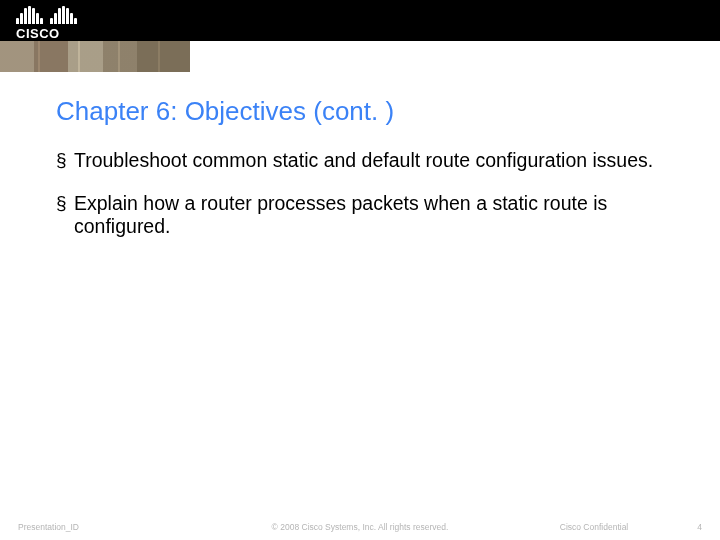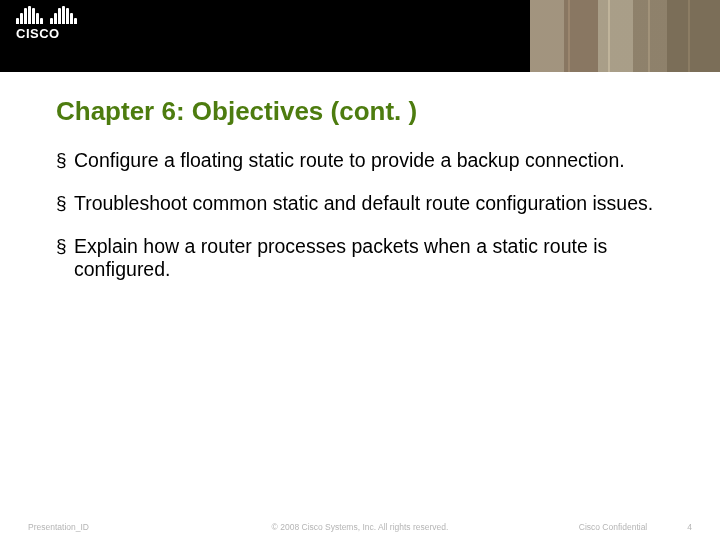--- a/index.html
+++ b/index.html
@@ -1,41 +1,41 @@
 <!DOCTYPE html>
 <html><head>
 <meta charset="utf-8">
 <style>
   * { margin: 0; padding: 0; box-sizing: border-box; }
   html, body { width: 720px; height: 540px; font-family: Arial, Helvetica, sans-serif; background: #fff; overflow: hidden; }
   .slide { width: 720px; height: 540px; position: relative; display: flex; flex-direction: column; }
-  .header-bar { height: 72px; width: 100%; display: flex; position: relative; }
+  .header-bar { height: 72px; width: 100%; display: flex; position: relative; flex-direction: column; }
   .header-black { flex: 1; background: #000; display: flex; align-items: flex-start; padding: 6px 0 0 16px; }
   .header-photo { width: 190px; height: 100%; background: linear-gradient(90deg,#b8a890 0 18%, #9c876f 18% 36%, #c0b49b 36% 54%, #a2937a 54% 72%, #8c7d64 72% 100%); position: relative; }
   .header-photo::before { content:""; position:absolute; inset:0; background: repeating-linear-gradient(90deg, rgba(0,0,0,0.12) 0 38px, rgba(0,0,0,0) 38px 40px); }
   .logo { display: flex; flex-direction: column; align-items: flex-start; }
   .logo-bars { display: flex; gap: 7px; }
   .bar-col { display: flex; align-items: flex-end; gap: 1px; height: 18px; }
   .bar-col span { display:block; width:3px; background:#fff; border-radius:1px 1px 0 0; }
   .bar-col span:nth-child(1){height:6px}
   .bar-col span:nth-child(2){height:11px}
   .bar-col span:nth-child(3){height:16px}
   .bar-col span:nth-child(4){height:18px}
   .bar-col span:nth-child(5){height:16px}
   .bar-col span:nth-child(6){height:11px}
   .bar-col span:nth-child(7){height:6px}
   .logo-word { color:#fff; font-weight:700; font-size:13px; letter-spacing:0.5px; margin-top:2px; font-family: Arial, sans-serif; }
   .content { flex:1; padding: 24px 56px 0 56px; }
-  .title { font-size: 26px; font-weight: 700; color:#4d7c0f; margin-bottom: 22px; }
+  .title { font-size: 26px; font-weight: 400; color:#3b82f6; margin-bottom: 22px; }
   .bullets { list-style: none; }
   .bullets li { position: relative; padding-left: 18px; font-size: 19.5px; line-height: 1.18; color:#000; margin-bottom: 20px; }
   .bullets li::before { content:"§"; position:absolute; left:0; top:0; font-size:19px; color:#000; }
-  .footer { position:absolute; left:0; right:0; bottom:8px; display:flex; align-items:center; justify-content:space-between; padding: 0 28px; font-size:8.5px; color:#b5b5b5; }
+  .footer { position:absolute; left:0; right:0; bottom:8px; display:flex; align-items:center; justify-content:space-between; padding: 0 18px; font-size:8.5px; color:#b5b5b5; }
   .footer .center { position:absolute; left:50%; transform:translateX(-50%); }
-  .footer .right-group { display:flex; gap:40px; align-items:center;justify-content:space-between; }
+  .footer .right-group { display:flex; gap:69px; align-items:center;justify-content:space-between; }
 </style>
 </head>
 <body>
 
 <div class="slide">
   <div class="header-bar">
     <div class="header-black">
       <div class="logo">
         <div class="logo-bars">
           <div class="bar-col">
@@ -59,21 +59,20 @@
         </div>
         <div class="logo-word">CISCO</div>
       </div>
     </div>
     <div class="header-photo"></div>
   </div>
 
   <div class="content">
     <h1 class="title">Chapter 6: Objectives (cont. )</h1>
     <ul class="bullets">
-      <li>Configure a floating static route to provide a backup connection.</li>
       <li>Troubleshoot common static and default route configuration issues.</li>
       <li>Explain how a router processes packets when a static route is configured.</li>
     </ul>
   </div>
 
   <div class="footer">
     <span>Presentation_ID</span>
     <span class="center">© 2008 Cisco Systems, Inc. All rights reserved.</span>
     <span class="right-group">
       <span>Cisco Confidential</span>

